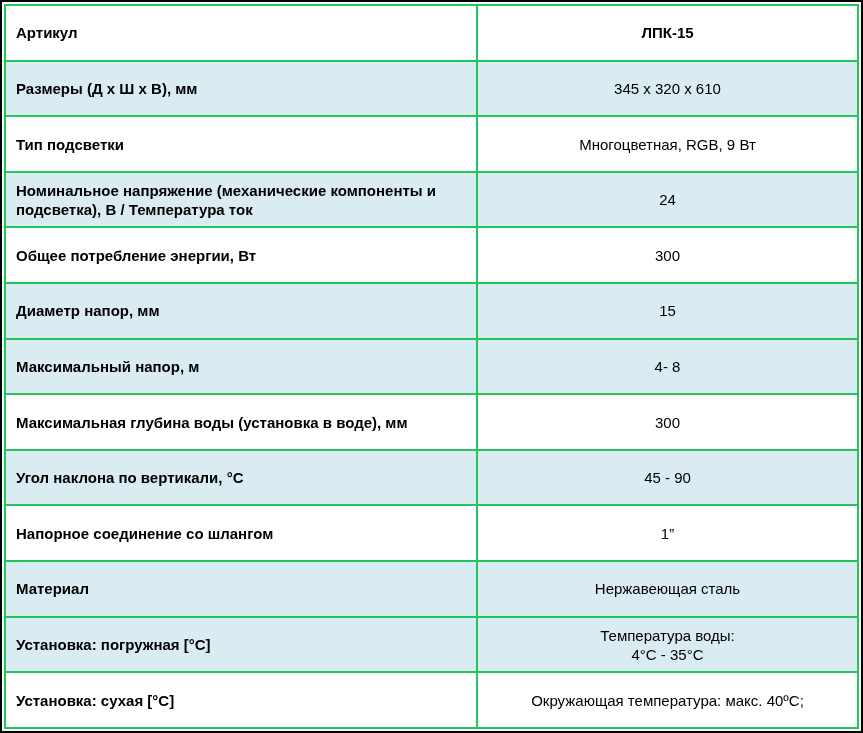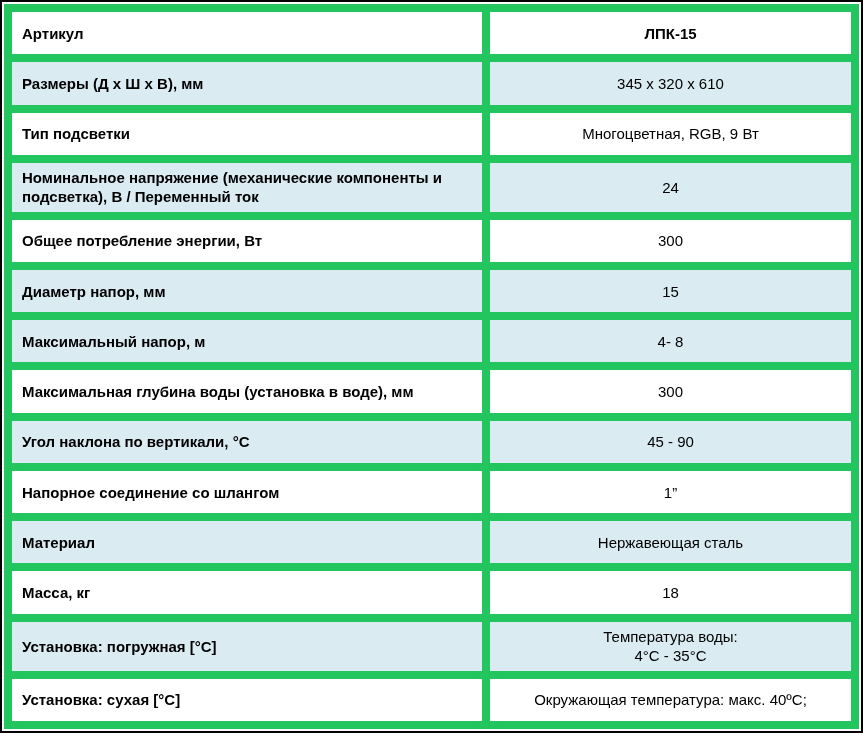--- a/index.html
+++ b/index.html
@@ -16,21 +16,21 @@
     padding: 2px;
     background: #ffffff;
   }
   table.spec {
     width: 100%;
     height: 100%;
     border-collapse: collapse;
     table-layout: fixed;
   }
   table.spec td {
-    border: 8px solid #22c55e;
+    border: 2px solid #22c55e;
     font-size: 15px;
     line-height: 19px;
     color: #000000;
     vertical-align: middle;
     overflow: hidden;
   }
   table.spec tr {
     height: 6.666%;
   }
   td.label {
@@ -66,21 +66,21 @@
         </tr>
         <tr class="shaded">
           <td class="label">Размеры (Д х Ш х В), мм</td>
           <td class="value">345 х 320 х 610</td>
         </tr>
         <tr>
           <td class="label">Тип подсветки</td>
           <td class="value">Многоцветная, RGB, 9 Вт</td>
         </tr>
         <tr class="shaded">
-          <td class="label">Номинальное напряжение (механические компоненты и подсветка), В / Переменный ток</td>
+          <td class="label">Номинальное напряжение (механические компоненты и подсветка), В / Температура ток</td>
           <td class="value">24</td>
         </tr>
         <tr>
           <td class="label">Общее потребление энергии, Вт</td>
           <td class="value">300</td>
         </tr>
         <tr class="shaded">
           <td class="label">Диаметр напор, мм</td>
           <td class="value">15</td>
         </tr>
@@ -97,24 +97,20 @@
           <td class="value">45 - 90</td>
         </tr>
         <tr>
           <td class="label">Напорное соединение со шлангом</td>
           <td class="value">1”</td>
         </tr>
         <tr class="shaded">
           <td class="label">Материал</td>
           <td class="value">Нержавеющая сталь</td>
         </tr>
-        <tr>
-          <td class="label">Масса, кг</td>
-          <td class="value">18</td>
-        </tr>
         <tr class="shaded">
           <td class="label">Установка: погружная [°С]</td>
           <td class="value">Температура воды:
 4°С - 35°С</td>
         </tr>
         <tr>
           <td class="label">Установка: сухая [°С]</td>
           <td class="value">Окружающая температура: макс. 40ºС;</td>
         </tr>
       </tbody>

